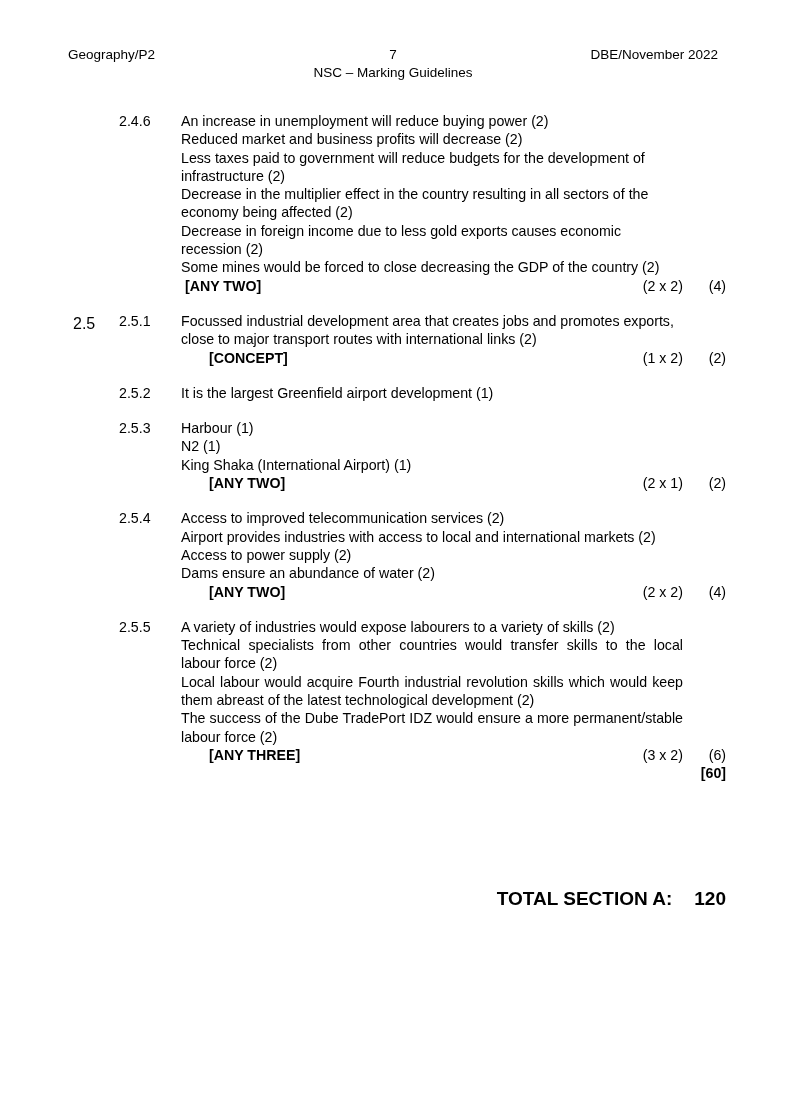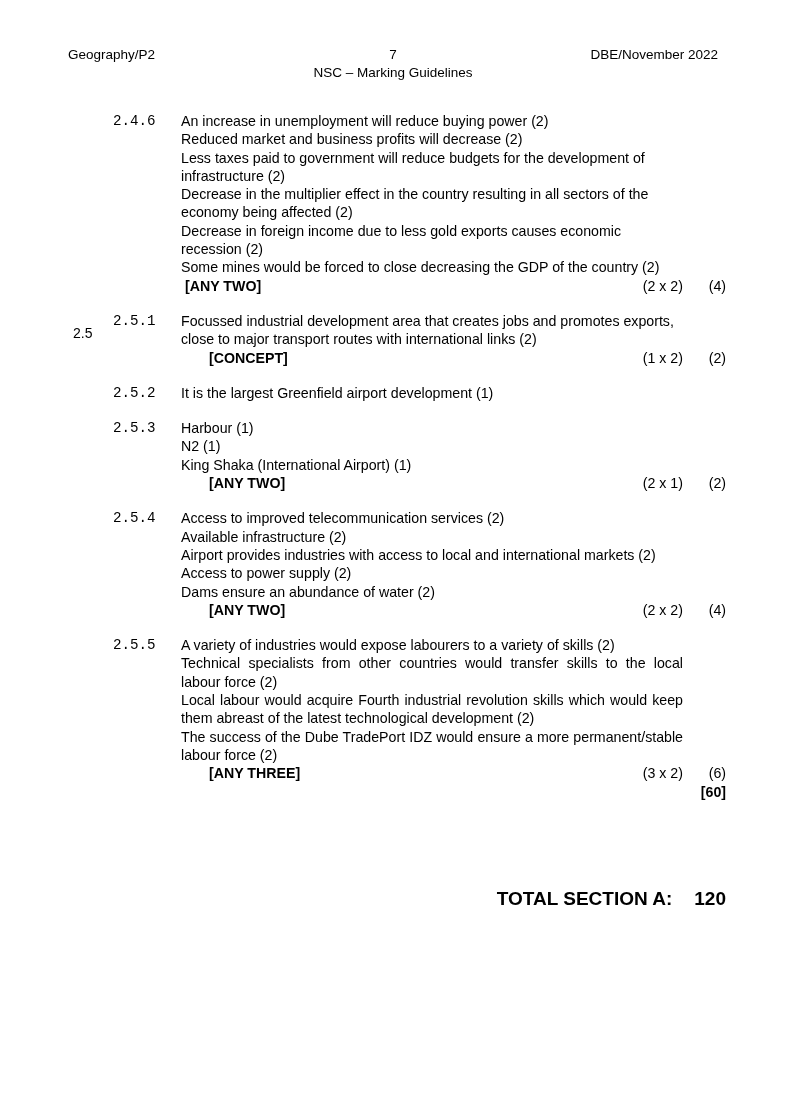--- a/index.html
+++ b/index.html
@@ -65,33 +65,32 @@
   }
   .qblock {
     position: relative;
     width: 786px;
   }
   .qblock + .qblock { margin-top: 17px; }
 
   .major-no {
     position: absolute;
     left: 73px;
-    top: 12px;
-    font-size: 14px;
+    top: 3px;
+    font-size: 16px;
     line-height: 18.3px;
     white-space: nowrap;
   }
   .sub-no {
     position: absolute;
-    left: 113px;
-    top: 0;
-    font-size: 14.2px;
-    line-height: 18.3px;
-    white-space: nowrap;
-    font-family: Liberation Mono, monospace;
+    left: 119px;
+    top: 0;
+    font-size: 14.2px;
+    line-height: 18.3px;
+    white-space: nowrap;
   }
   .answer {
     margin-left: 181px;
     width: 502px;
     font-size: 14.2px;
     line-height: 18.3px;
   }
   .ans-line {
     margin: 0;
     text-align: left;
@@ -234,21 +233,20 @@
           <p class="ans-line">Harbour (1)</p>
           <p class="ans-line">N2 (1)</p>
           <p class="ans-line">King Shaka (International Airport) (1)</p>
           <p class="tag-line tag-row"><span>[ANY TWO]</span><span class="marks-calc">(2 x 1)</span><span class="marks-total">(2)</span></p>
         </div>
       </div>
       <div class="qblock">
         <span class="sub-no">2.5.4</span>
         <div class="answer">
           <p class="ans-line">Access to improved telecommunication services (2)</p>
-          <p class="ans-line">Available infrastructure (2)</p>
           <p class="ans-line justify">Airport provides industries with access to local and international markets (2)</p>
           <p class="ans-line">Access to power supply (2)</p>
           <p class="ans-line">Dams ensure an abundance of water (2)</p>
           <p class="tag-line tag-row"><span>[ANY TWO]</span><span class="marks-calc">(2 x 2)</span><span class="marks-total">(4)</span></p>
         </div>
       </div>
       <div class="qblock">
         <span class="sub-no">2.5.5</span>
         <div class="answer">
           <p class="ans-line">A variety of industries would expose labourers to a variety of skills (2)</p>

